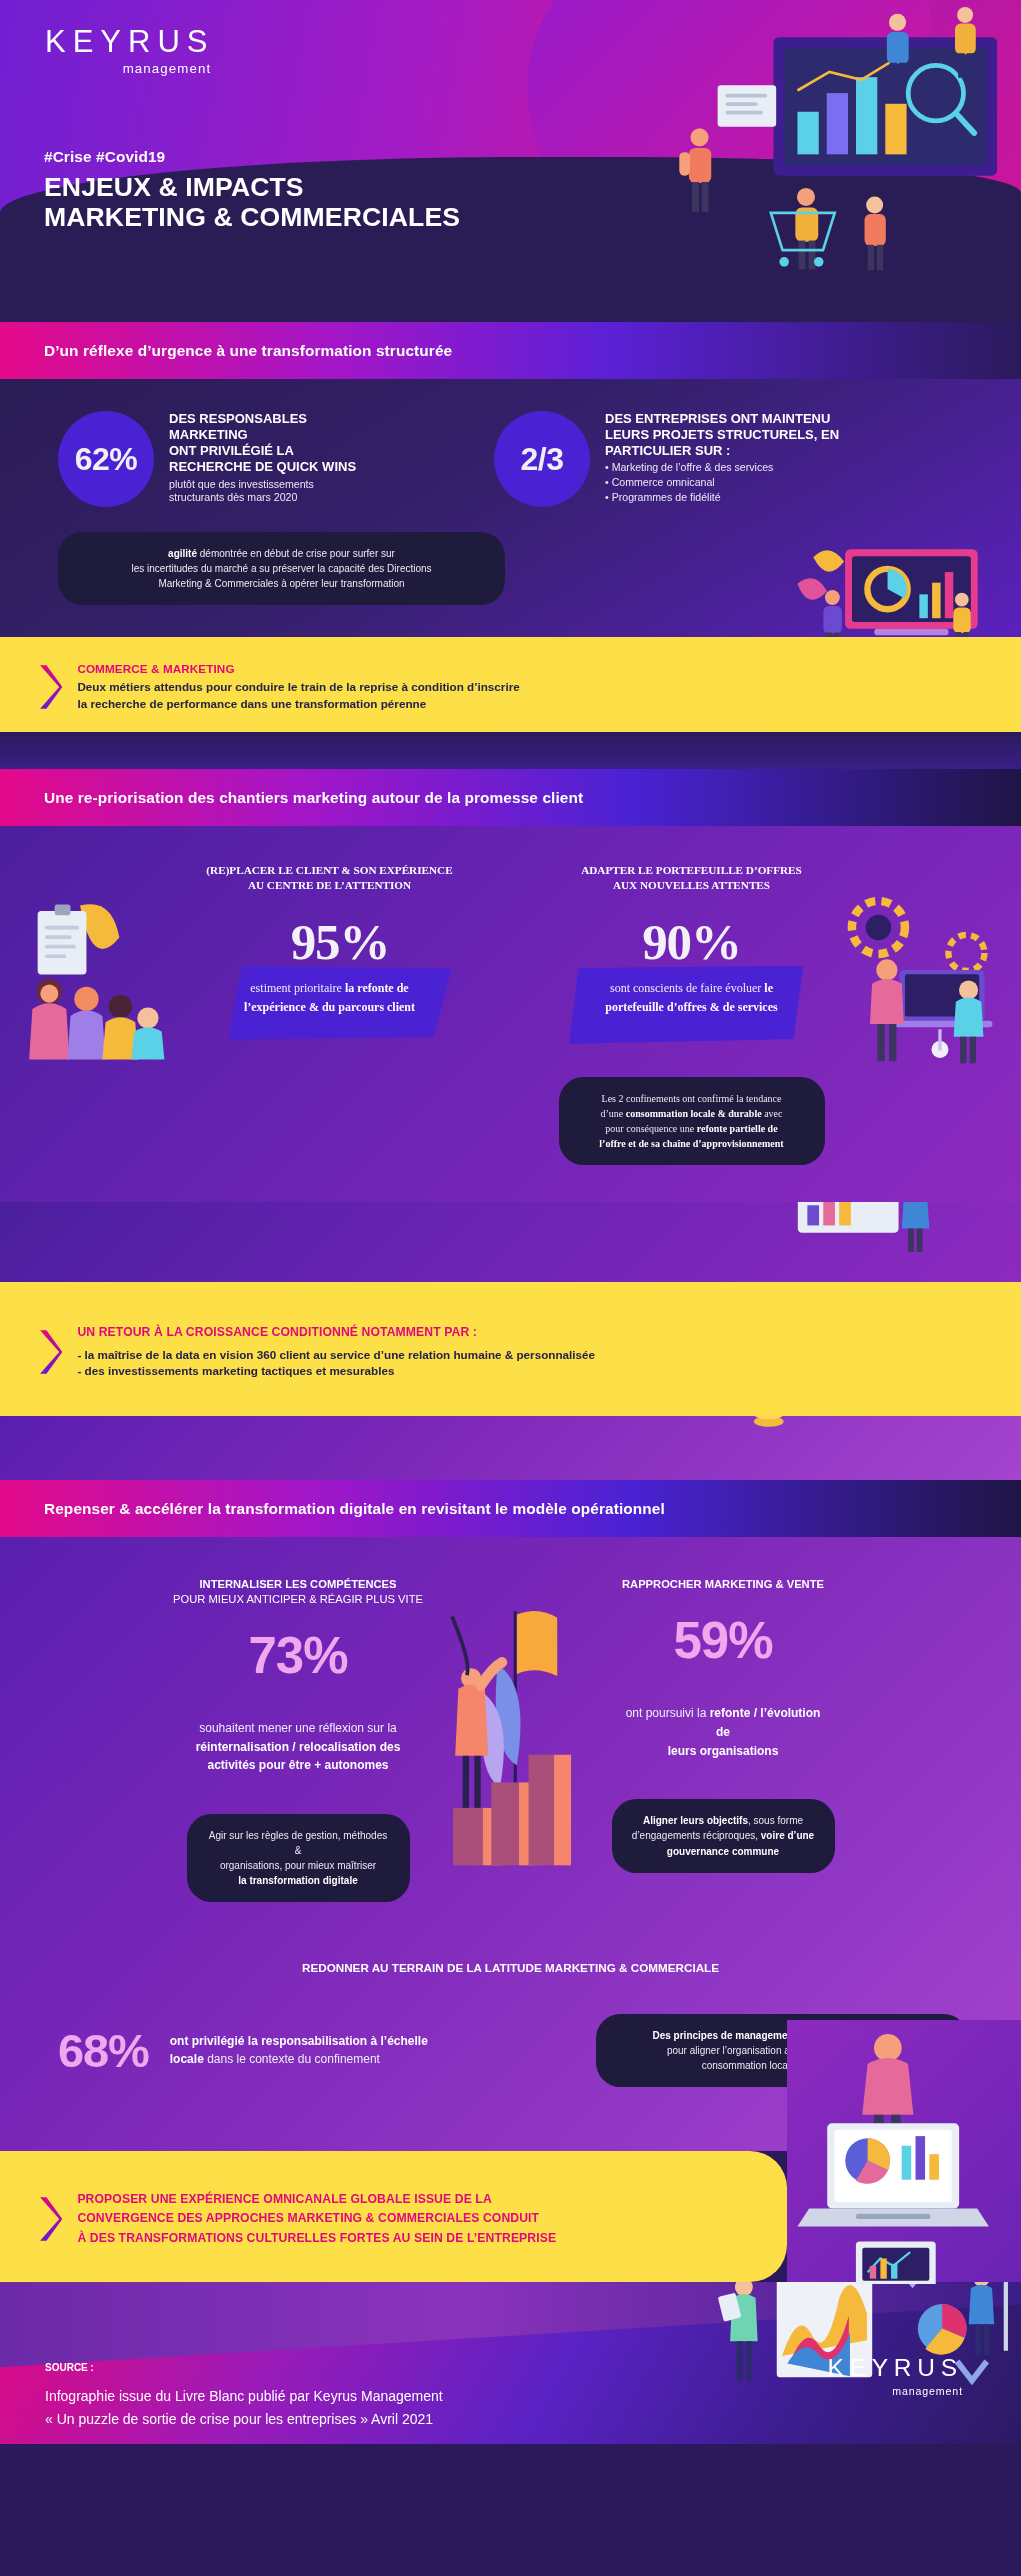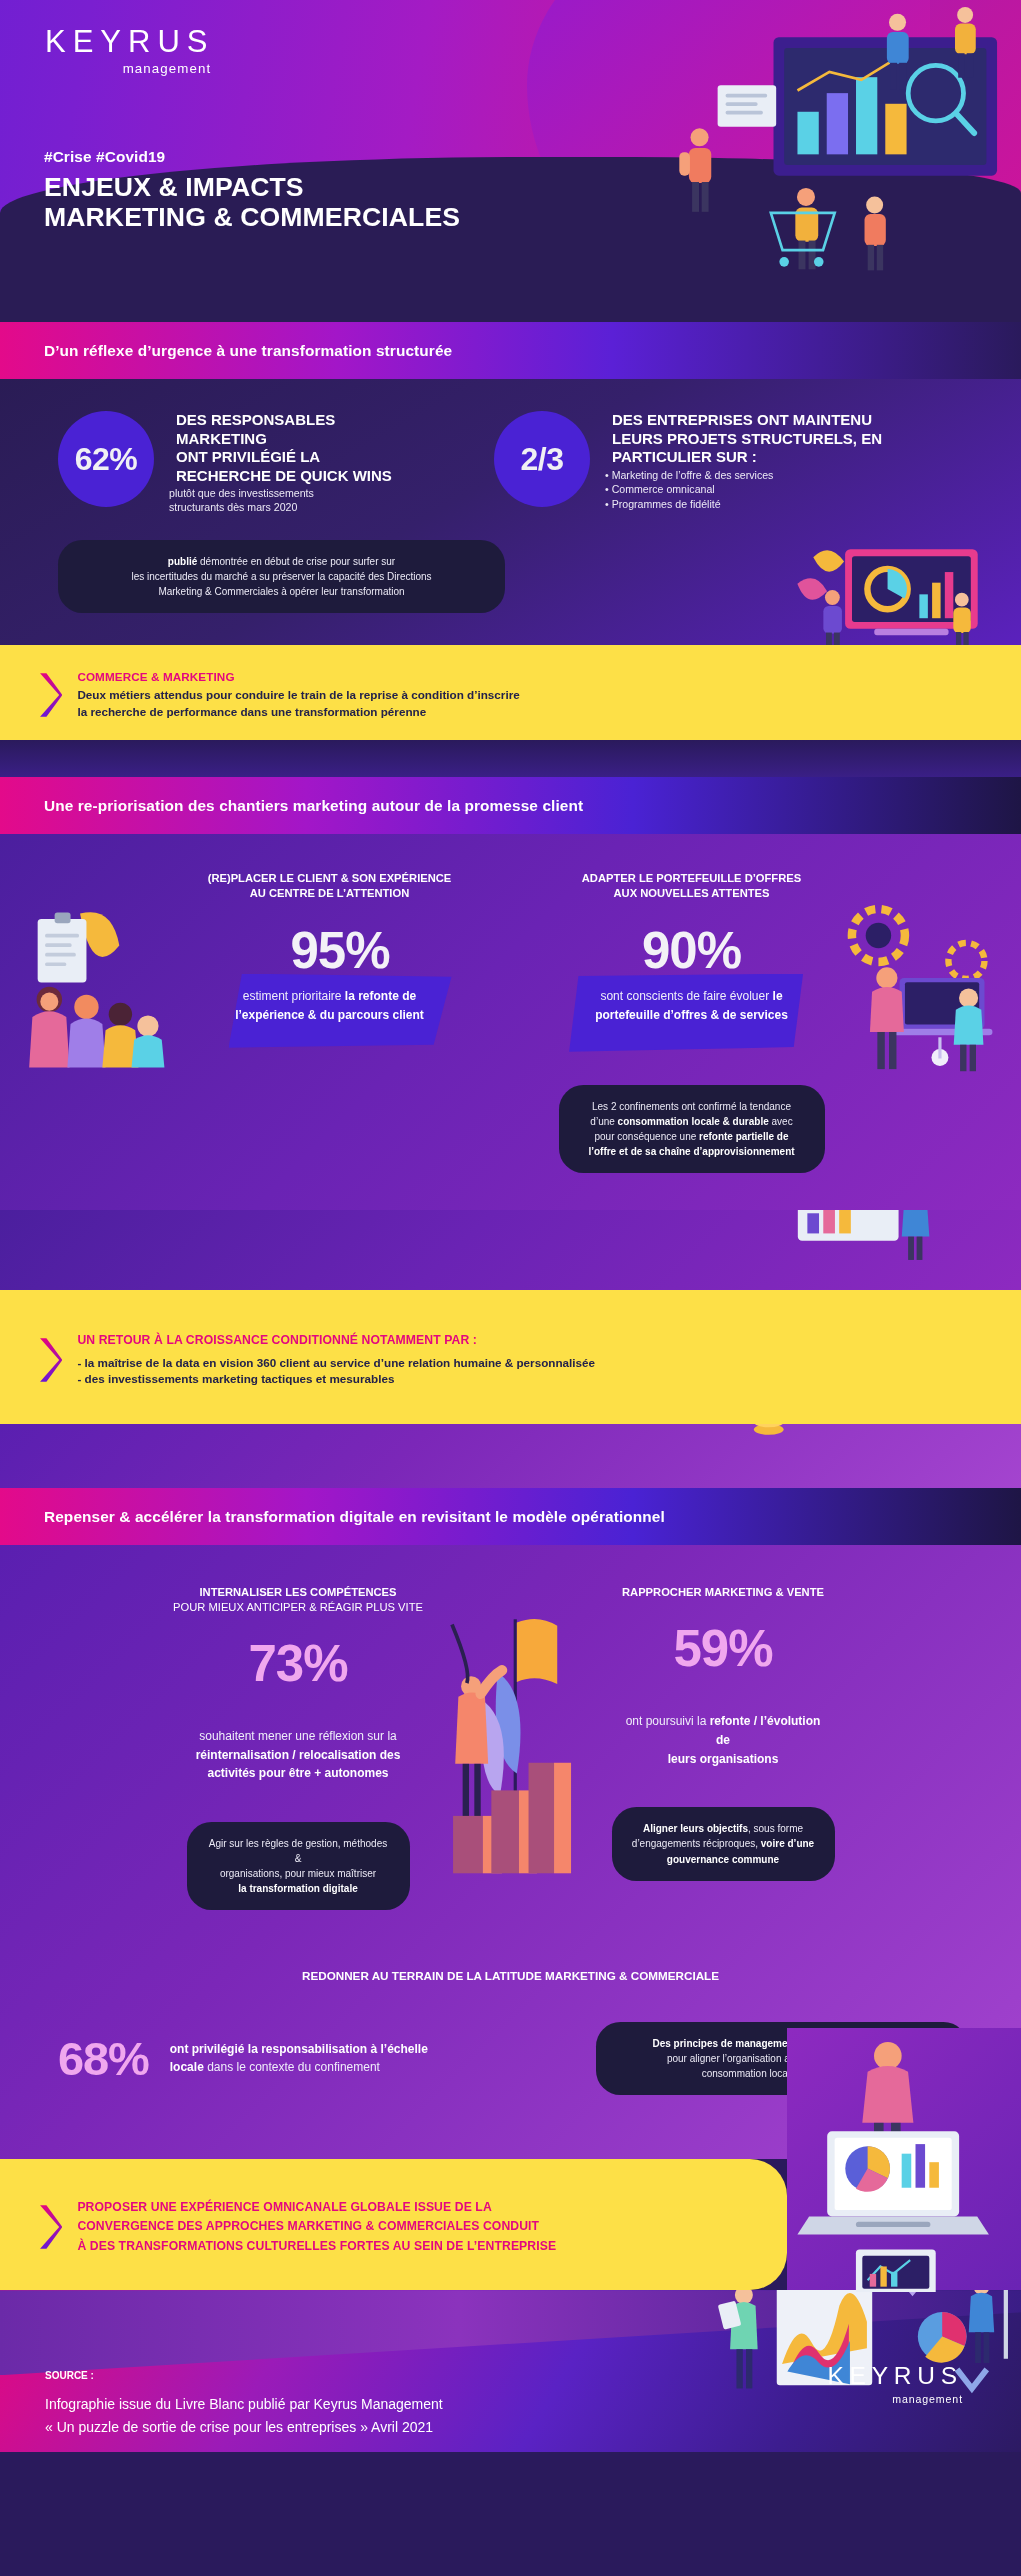--- a/index.html
+++ b/index.html
@@ -81,37 +81,36 @@
     letter-spacing: 0.1px;
   }
   .band.pink { background: linear-gradient(90deg,#e30a8a 0%, #a316c8 33%, #5b20d6 60%, #2a1a5c 100%); }
   .band.pink2 { background: linear-gradient(90deg,#e30a8a 0%, #a316c8 30%, #4a22d4 62%, #1e1545 100%); }
 
   .sec {
     position: relative;
     overflow: hidden;
   }
   .sec1 { background: linear-gradient(150deg,#2a1c55 0%, #35206b 45%, #5b21bd 100%); }
-  .sec2 { background: linear-gradient(135deg,#4b1f9e 0%, #6a23b4 45%, #8d2ac0 100%); }
+  .sec2 { background: linear-gradient(135deg,#4b1f9e 0%, #6a23b4 45%, #8d2ac0 100%); font-family: Liberation Serif, serif; }
   .sec3 { background: linear-gradient(135deg,#5a1fb0 0%, #7b27b8 40%, #a444cf 100%); }
 
   
   .circle-stat {
     width: 96px; height: 96px; border-radius: 50%;
     background: #4a22d4;
     display:flex; align-items:center; justify-content:center;
     color:#f0f0f4; font-size: 32px; font-weight: 800;
     letter-spacing: -0.5px;
     flex: 0 0 auto;
   }
   .stat-row { display:flex; align-items:center; gap: 15px; }
   .stat-head {
-    color:#fff; font-size:15px; font-weight:800; line-height:1.24;
+    color:#fff; font-size:13px; font-weight:800; line-height:1.24;
     text-transform: uppercase;
-    margin-left: 7px;
   }
   .stat-sub { color:#ece9f5; font-size:10.6px; font-weight:400; line-height:1.3; }
   .bullets { list-style:none; margin-top:1.1px; }
   .bullets li { color:#ece9f5; font-size:10.6px; line-height:1.38; }
   .bullets li::before { content:"• "; }
 
   .pill {
     background:#1e1b3c; border-radius: 24.5px;
     color:#eceaf6; text-align:center;
     font-size: 10px; line-height: 1.52;
@@ -295,21 +294,21 @@
             <li>Marketing de l’offre &amp; des services</li>
             <li>Commerce omnicanal</li>
             <li>Programmes de fidélité</li>
           </ul>
         </div>
       </div>
     </div>
 
     <div class="pill" style="width:447px; margin:24.5px 0 0 58px;">
       <div>
-        <b>publié</b><span> démontrée en début de crise pour surfer sur</span>
+        <b>agilité</b><span> démontrée en début de crise pour surfer sur</span>
       </div>
       <div>les incertitudes du marché a su préserver la capacité des Directions</div>
       <div>Marketing &amp; Commerciales à opérer leur transformation</div>
     </div>
   </div>
 
   <div class="callout" style="height:95px;">
     <svg class="chev" viewBox="0 0 44 86">
       <defs>
           <linearGradient id="g1" x1="0" y1="0" x2="0" y2="1">

